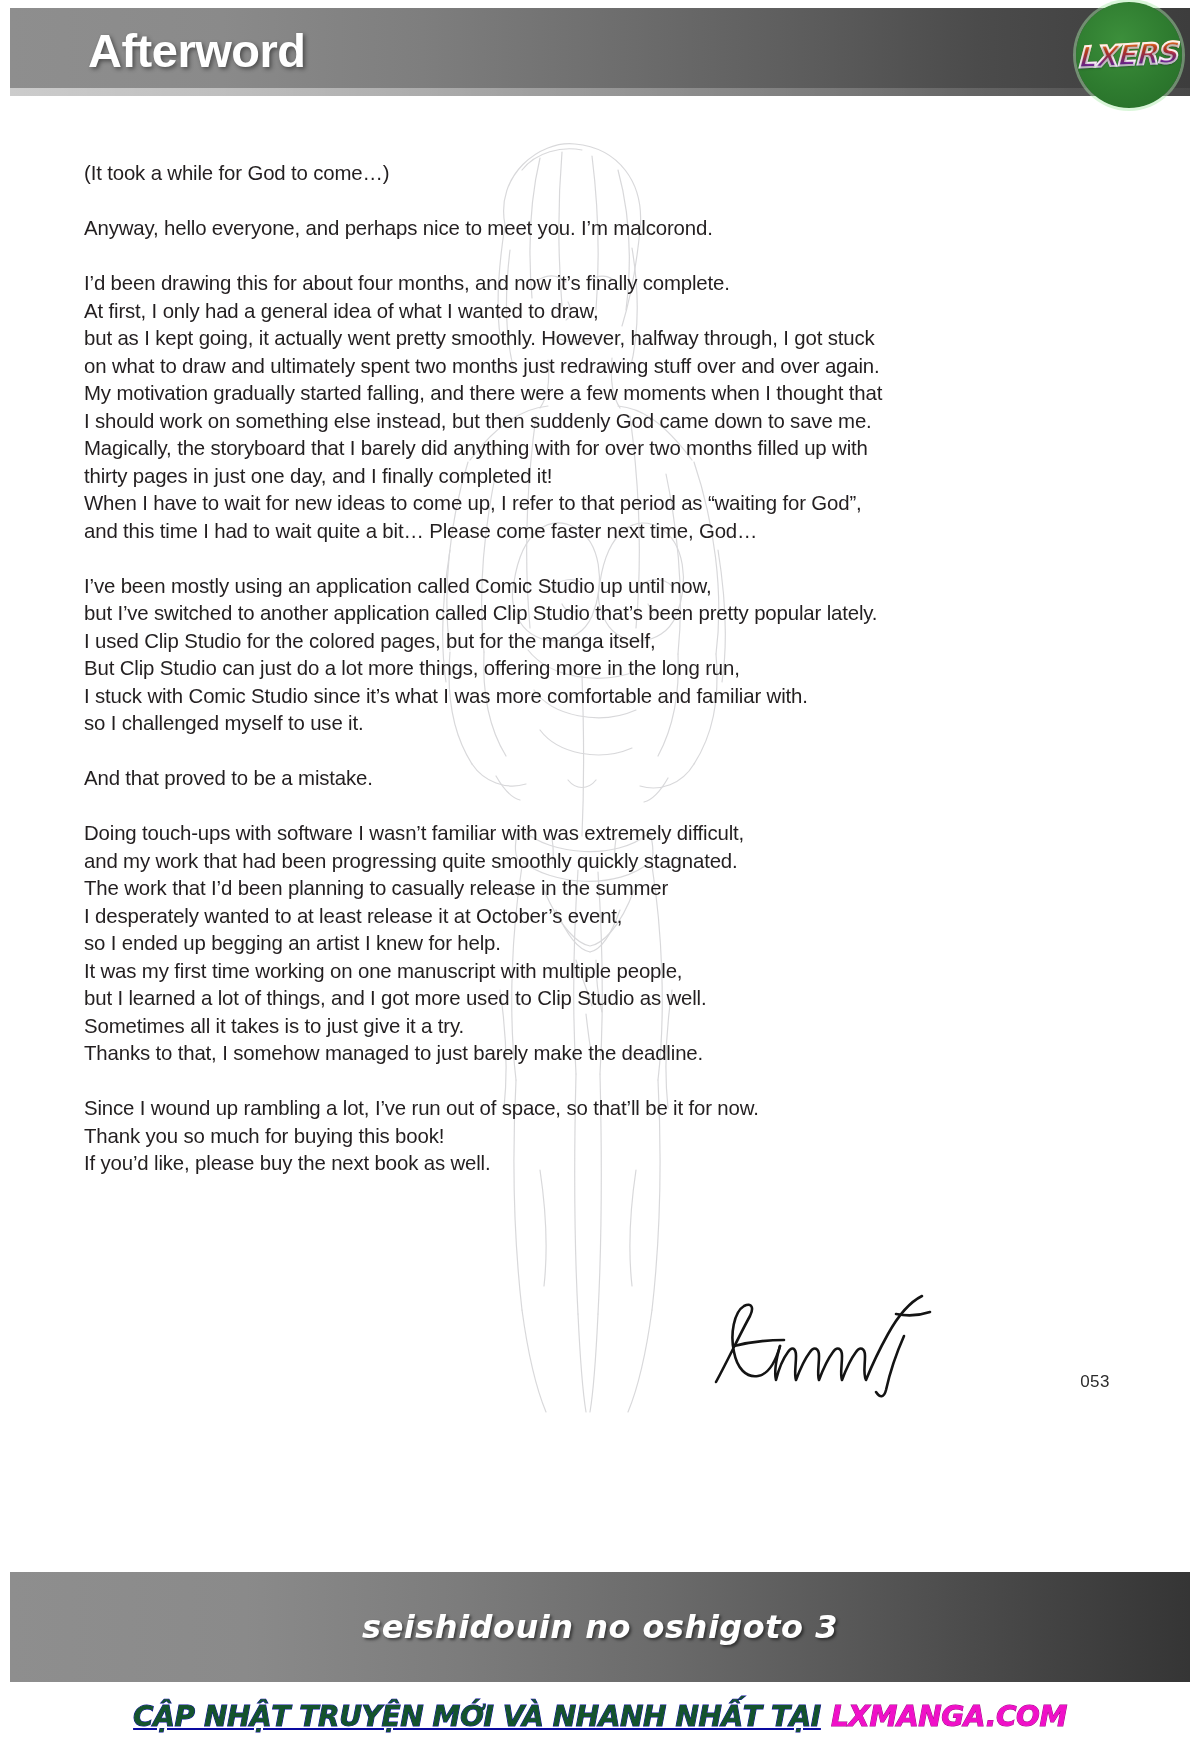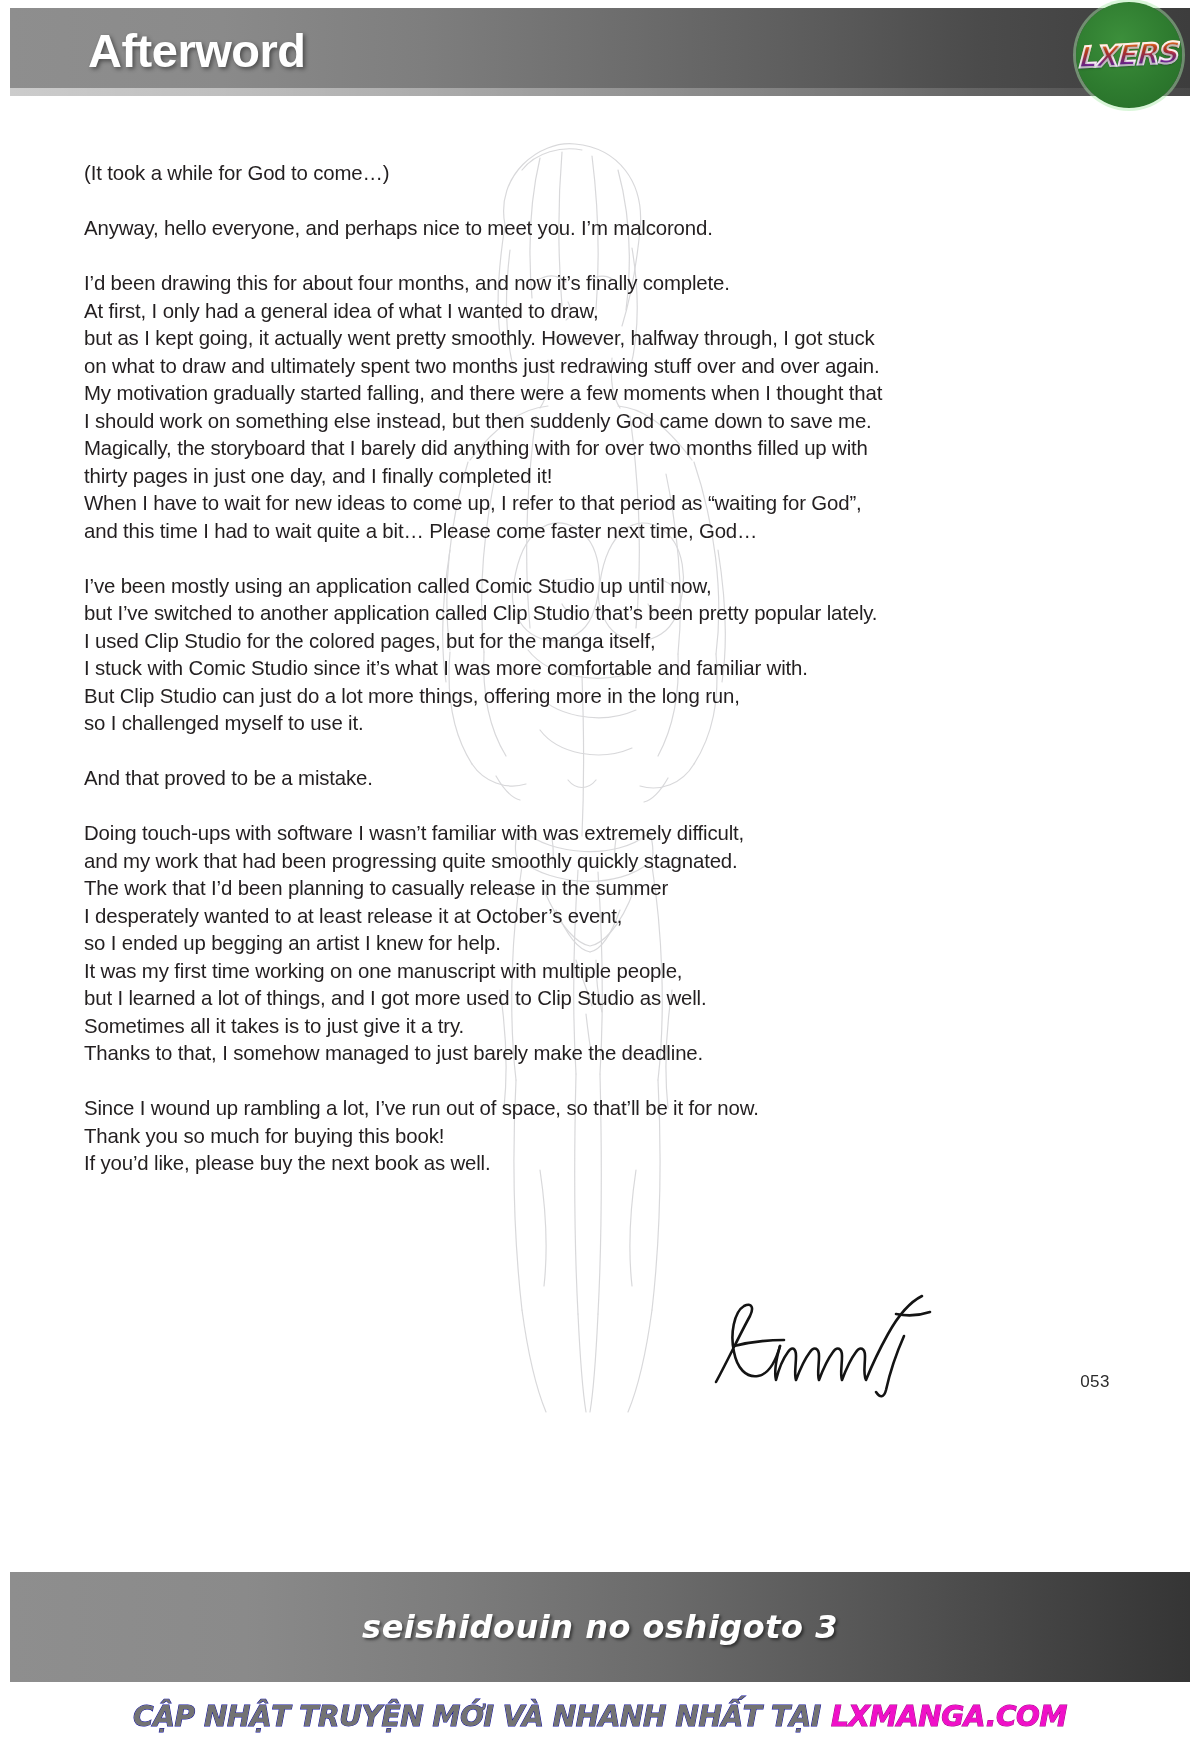--- a/index.html
+++ b/index.html
@@ -332,22 +332,22 @@
         <span class="line">I should work on something else instead, but then suddenly God came down to save me.</span>
         <span class="line">Magically, the storyboard that I barely did anything with for over two months filled up with</span>
         <span class="line">thirty pages in just one day, and I finally completed it!</span>
         <span class="line">When I have to wait for new ideas to come up, I refer to that period as “waiting for God”,</span>
         <span class="line">and this time I had to wait quite a bit… Please come faster next time, God…</span>
       </div>
       <div class="para">
         <span class="line">I’ve been mostly using an application called Comic Studio up until now,</span>
         <span class="line">but I’ve switched to another application called Clip Studio that’s been pretty popular lately.</span>
         <span class="line">I used Clip Studio for the colored pages, but for the manga itself,</span>
+        <span class="line">But Clip Studio can just do a lot more things, offering more in the long run,</span>
         <span class="line">I stuck with Comic Studio since it’s what I was more comfortable and familiar with.</span>
-        <span class="line">But Clip Studio can just do a lot more things, offering more in the long run,</span>
         <span class="line">so I challenged myself to use it.</span>
       </div>
       <div class="para">
         <span class="line">And that proved to be a mistake.</span>
       </div>
       <div class="para">
         <span class="line">Doing touch-ups with software I wasn’t familiar with was extremely difficult,</span>
         <span class="line">and my work that had been progressing quite smoothly quickly stagnated.</span>
         <span class="line">The work that I’d been planning to casually release in the summer</span>
         <span class="line">I desperately wanted to at least release it at October’s event,</span>
@@ -374,18 +374,18 @@
     </svg>
   </div>
 
   <div id="page-number">053</div>
 
   <div id="footer-banner">
     <div id="footer-title">seishidouin no oshigoto 3</div>
   </div>
 
   <div id="watermark">
-    <span id="watermark-text" style="color: #737373;">CẬP NHẬT TRUYỆN MỚI VÀ NHANH NHẤT TẠI</span><span id="watermark-site" style="color: rgb(240, 16, 200);">LXMANGA.COM</span>
+    <span id="watermark-text" style="color: #14532d; text-decoration: underline;">CẬP NHẬT TRUYỆN MỚI VÀ NHANH NHẤT TẠI</span><span id="watermark-site" style="color: rgb(240, 16, 200);">LXMANGA.COM</span>
   </div>
 
   <div class="page-border-left"></div>
   <div class="page-border-right"></div>
 </div>
 
 </body></html>

